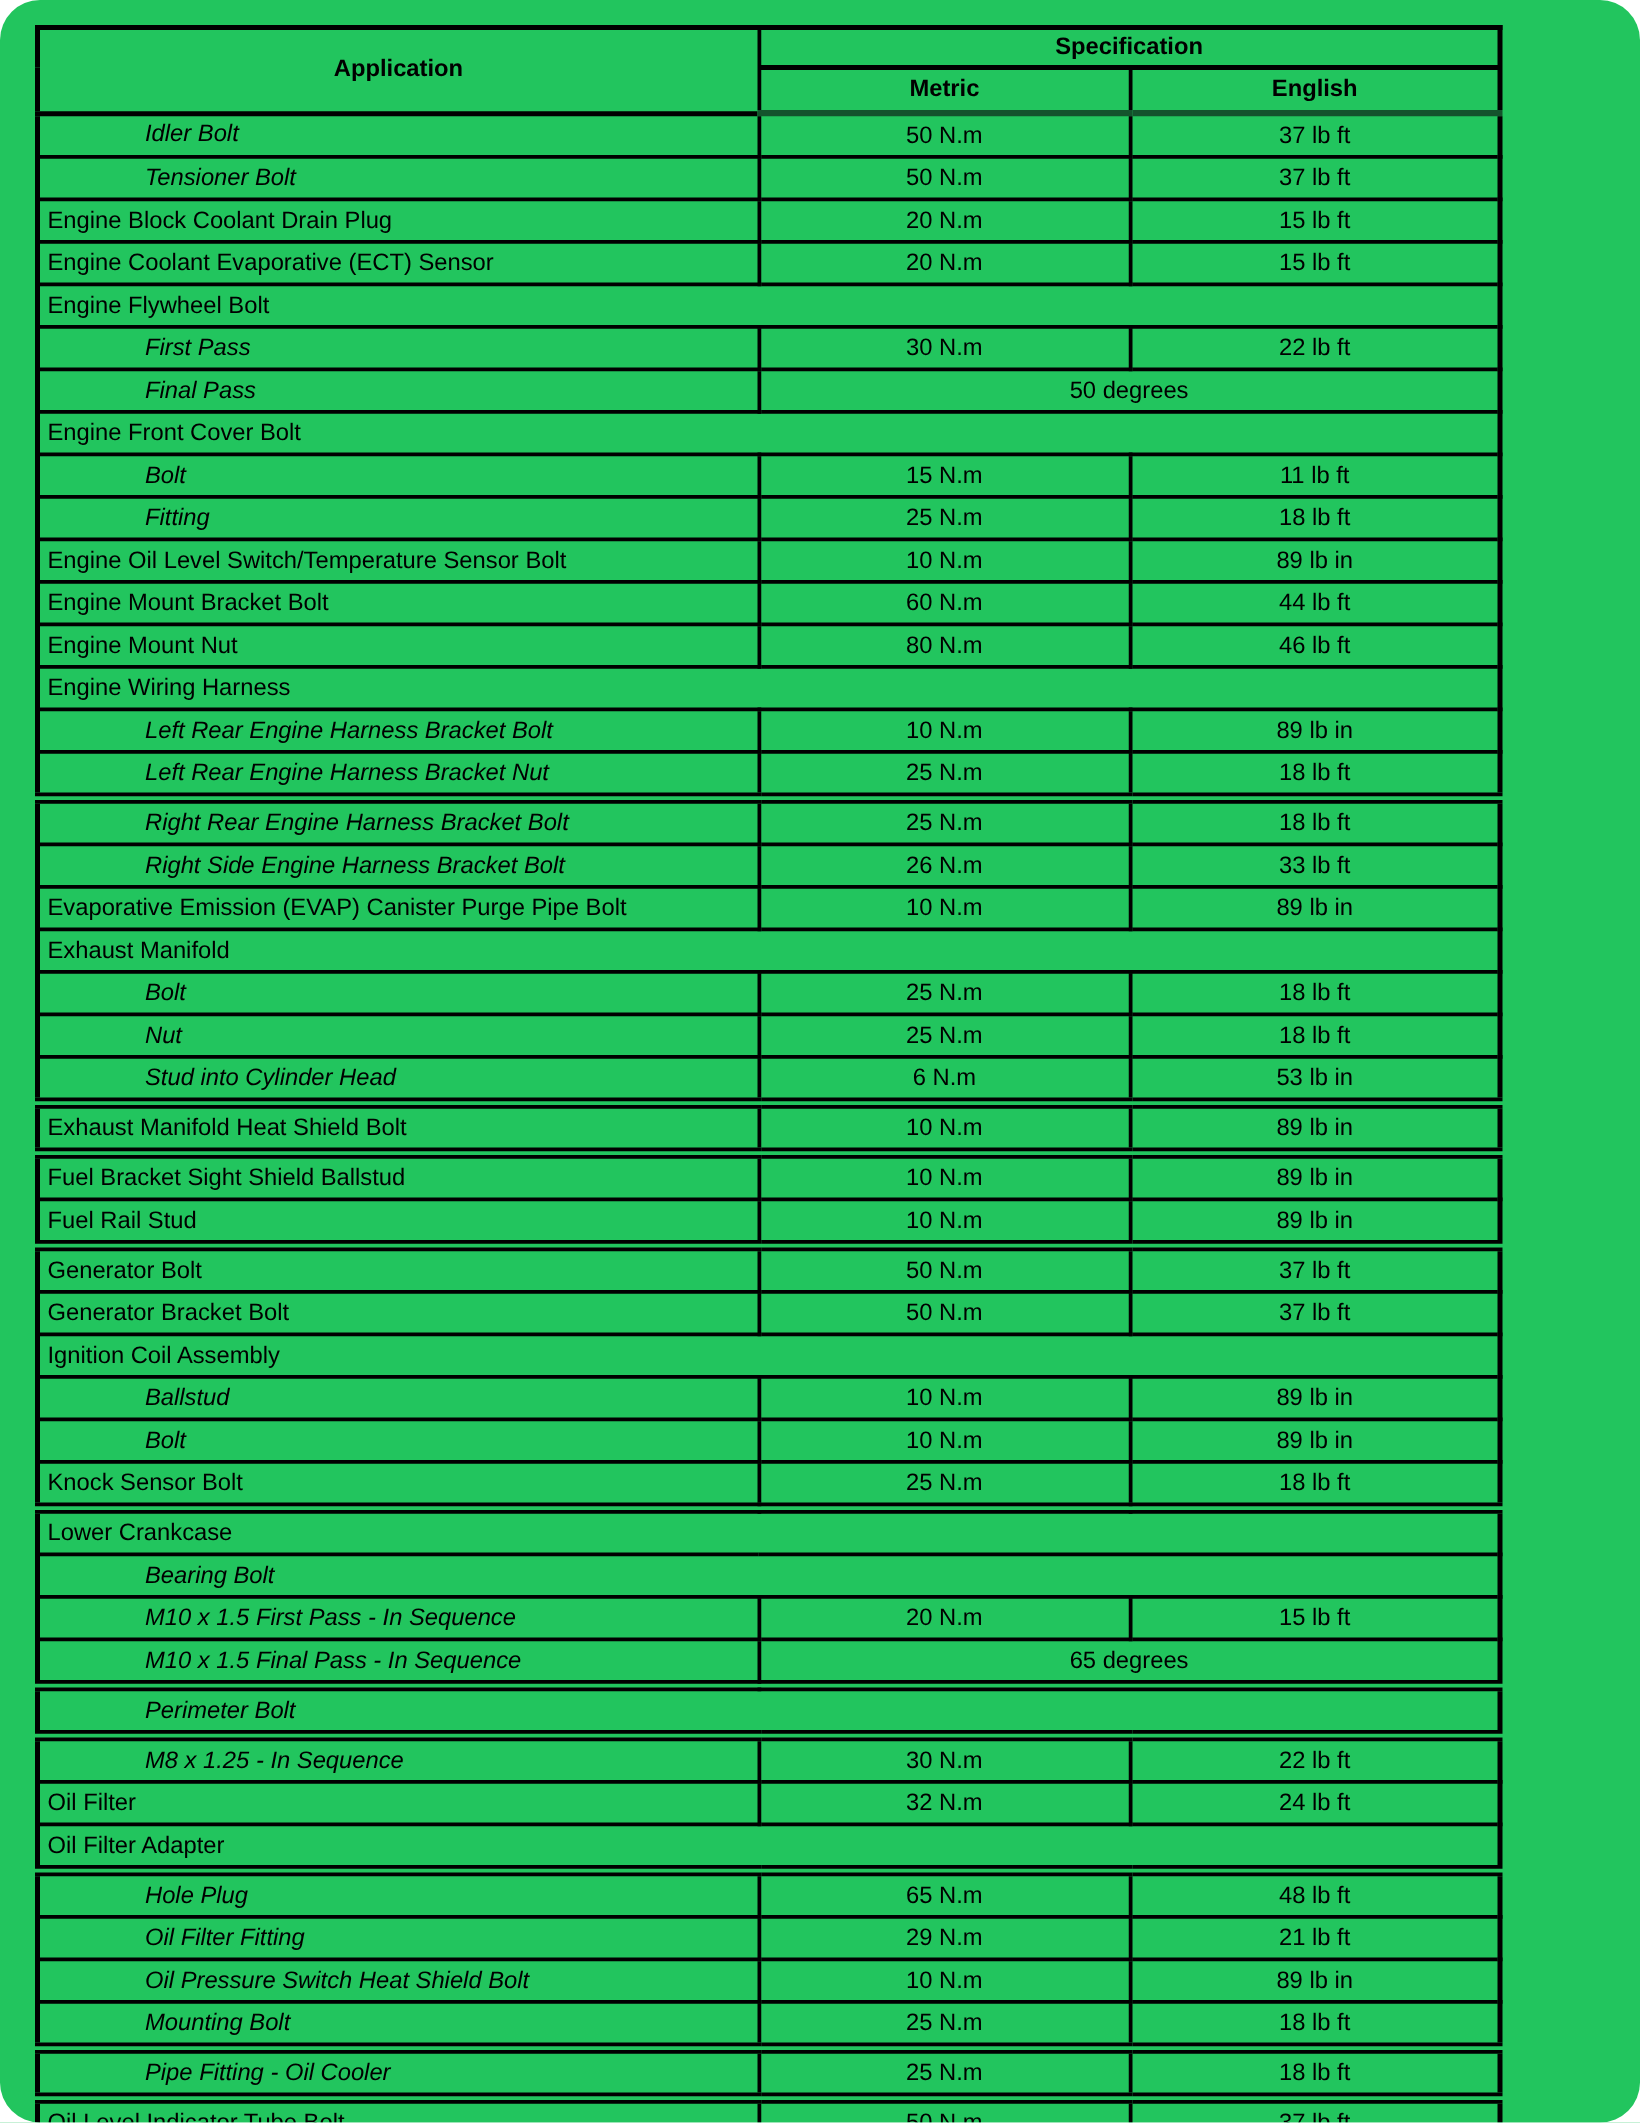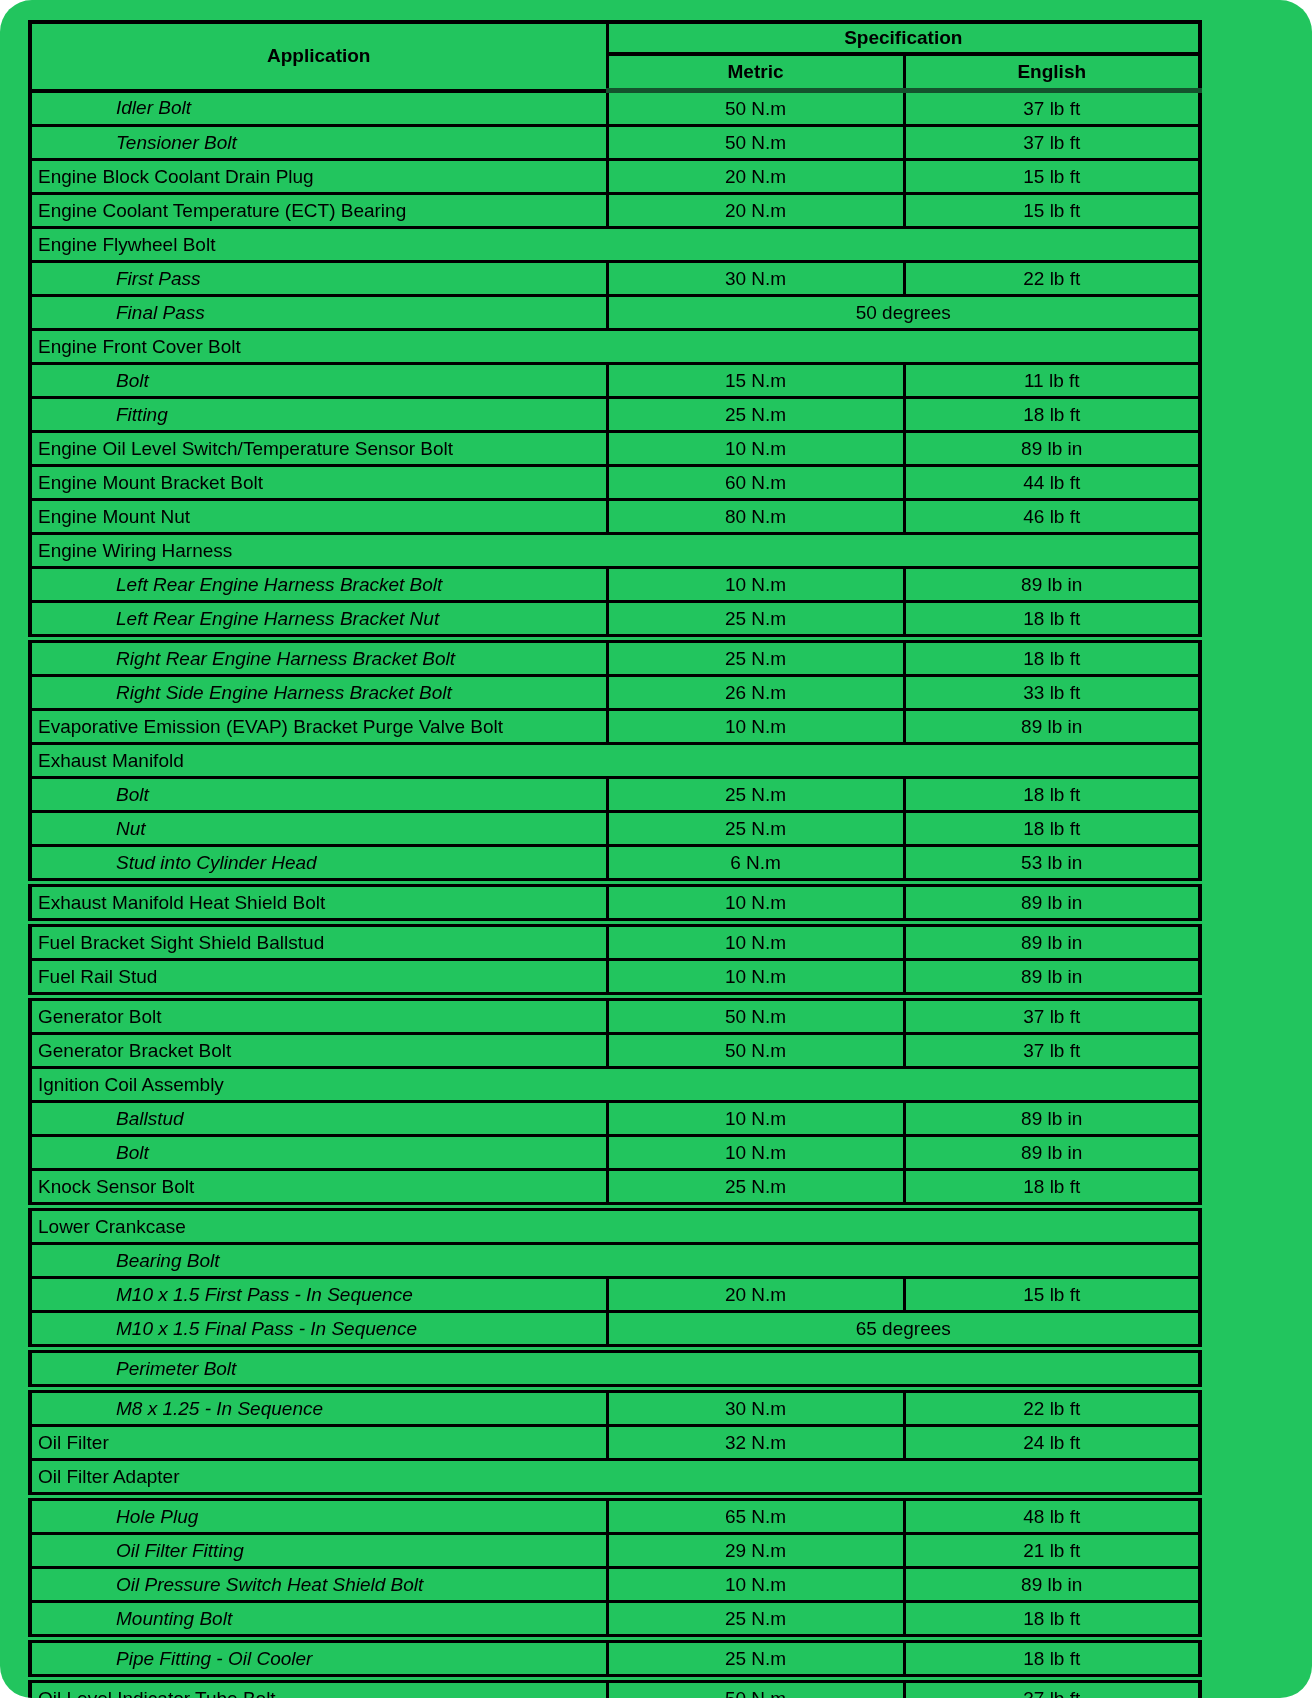--- a/index.html
+++ b/index.html
@@ -91,21 +91,21 @@
           <td class="app indent">Tensioner Bolt</td>
           <td class="val">50 N.m</td>
           <td class="val">37 lb ft</td>
         </tr>
         <tr>
           <td class="app">Engine Block Coolant Drain Plug</td>
           <td class="val">20 N.m</td>
           <td class="val">15 lb ft</td>
         </tr>
         <tr>
-          <td class="app">Engine Coolant Temperature (ECT) Bearing</td>
+          <td class="app">Engine Coolant Evaporative (ECT) Sensor</td>
           <td class="val">20 N.m</td>
           <td class="val">15 lb ft</td>
         </tr>
         <tr>
           <td class="app" colspan="3">Engine Flywheel Bolt</td>
         </tr>
         <tr>
           <td class="app indent">First Pass</td>
           <td class="val">30 N.m</td>
           <td class="val">22 lb ft</td>
@@ -159,21 +159,21 @@
           <td class="app indent">Right Rear Engine Harness Bracket Bolt</td>
           <td class="val">25 N.m</td>
           <td class="val">18 lb ft</td>
         </tr>
         <tr>
           <td class="app indent">Right Side Engine Harness Bracket Bolt</td>
           <td class="val">26 N.m</td>
           <td class="val">33 lb ft</td>
         </tr>
         <tr>
-          <td class="app">Evaporative Emission (EVAP) Bracket Purge Valve Bolt</td>
+          <td class="app">Evaporative Emission (EVAP) Canister Purge Pipe Bolt</td>
           <td class="val">10 N.m</td>
           <td class="val">89 lb in</td>
         </tr>
         <tr>
           <td class="app" colspan="3">Exhaust Manifold</td>
         </tr>
         <tr>
           <td class="app indent">Bolt</td>
           <td class="val">25 N.m</td>
           <td class="val">18 lb ft</td>

